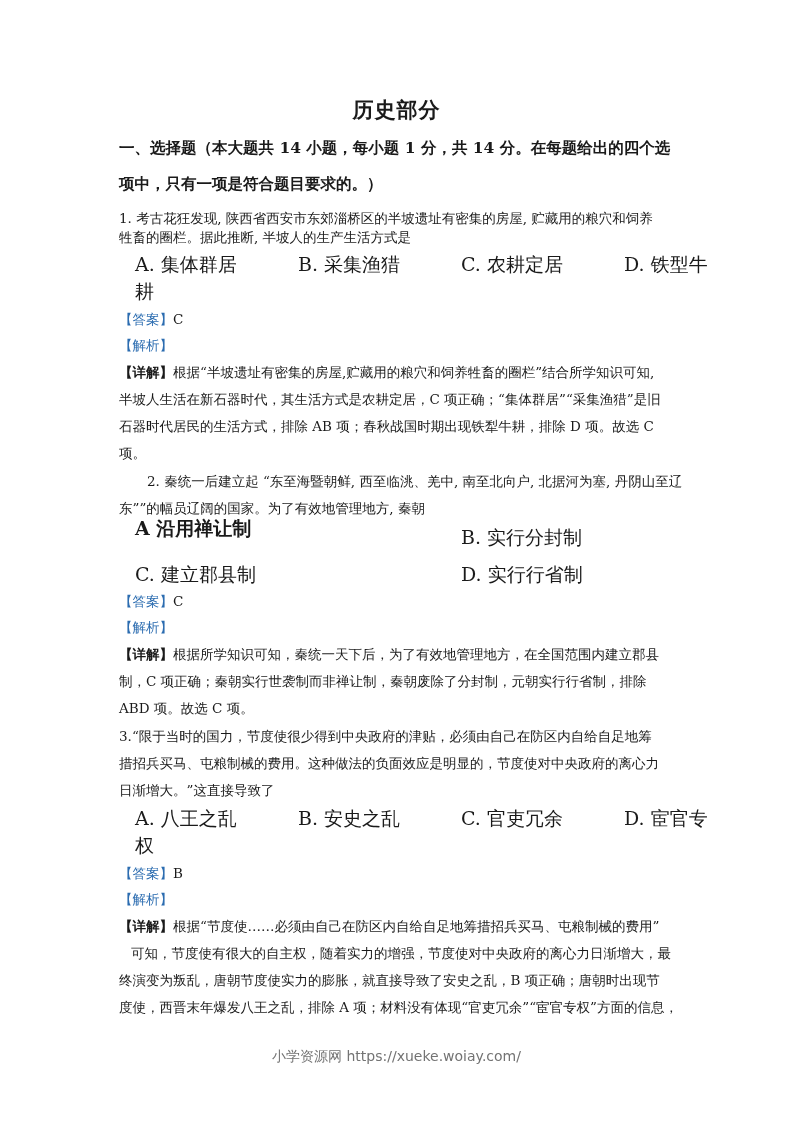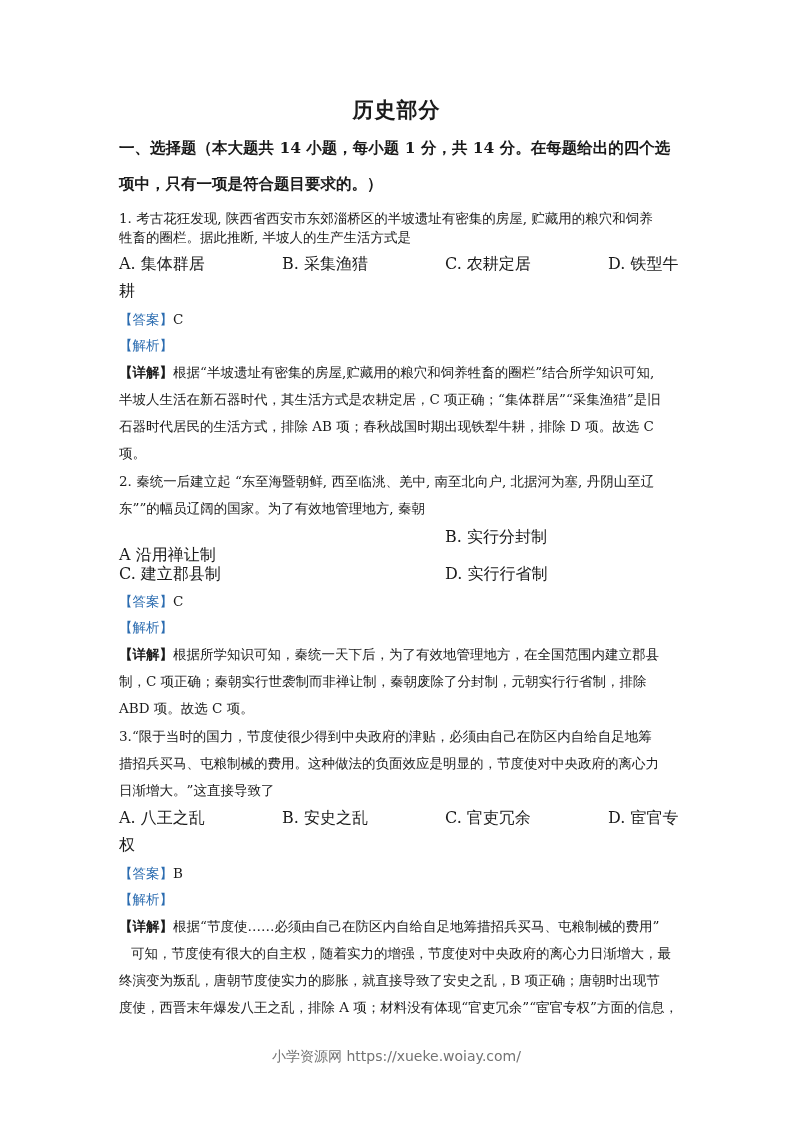--- a/index.html
+++ b/index.html
@@ -3,21 +3,21 @@
 <meta charset="utf-8">
 <style>
   html, body { margin: 0; padding: 0; background: #ffffff; }
   body { width: 793px; height: 1122px; position: relative; overflow: hidden;
          font-family: "DejaVu Serif", "Liberation Serif", serif; color: #1a1a1a; }
   .page { position: absolute; left: 0; top: 0; width: 793px; height: 890px; }
   .title { position: absolute; top: 96px; left: 0; width: 793px; text-align: center;
            font-size: 21px; font-weight: bold; letter-spacing: 1px; }
   .section { position: absolute; left: 119px; width: 560px; font-size: 15.5px; font-weight: bold; line-height: 28px; }
   .line { position: absolute; left: 119px; width: 560px; font-size: 13.5px; line-height: 20px; white-space: nowrap; }
-  .opt { position: absolute; font-size: 16px; line-height: 20px; white-space: nowrap; }
+  .opt { position: absolute; font-size: 19px; line-height: 20px; white-space: nowrap; margin-left: 16px; }
   .tag { color: #2b6cb0; }
   .tag-plain { color: #1a1a1a; }
   .footer { position: absolute; top: 1048px; left: 0; width: 793px; text-align: center;
             font-family: "DejaVu Sans", "Liberation Sans", sans-serif; font-size: 14px; color: #737373; }
 </style>
 </head>
 <body>
 
 <div class="page">
 
@@ -42,23 +42,23 @@
     </div>
     <div class="line" style="top:362px;">
       <span class="tag-plain" style="font-weight:bold;">【详解】</span><span>根据“半坡遗址有密集的房屋,贮藏用的粮穴和饲养牲畜的圈栏”结合所学知识可知,</span>
     </div>
     <div class="line" style="top:389px;">半坡人生活在新石器时代，其生活方式是农耕定居，C 项正确；“集体群居”“采集渔猎”是旧</div>
     <div class="line" style="top:416px;">石器时代居民的生活方式，排除 AB 项；春秋战国时期出现铁犁牛耕，排除 D 项。故选 C</div>
     <div class="line" style="top:443px;">项。</div>
   </div>
 
   <div>
-    <div class="line" style="top:471px;">2. 秦统一后建立起 “东至海暨朝鲜, 西至临洮、羌中, 南至北向户, 北据河为塞, 丹阴山至辽</div>
+    <div class="line" style="top:471px;margin-left:28px;">2. 秦统一后建立起 “东至海暨朝鲜, 西至临洮、羌中, 南至北向户, 北据河为塞, 丹阴山至辽</div>
     <div class="line" style="top:498px;">东””的幅员辽阔的国家。为了有效地管理地方, 秦朝</div>
-    <div class="opt" style="top:545px; left:119px;">A  沿用禅让制</div>
+    <div class="opt" style="top:518px; left:119px;font-weight:bold;">A  沿用禅让制</div>
     <div class="opt" style="top:527px; left:445px;">B. 实行分封制</div>
     <div class="opt" style="top:564px; left:119px;">C. 建立郡县制</div>
     <div class="opt" style="top:564px; left:445px;">D. 实行行省制</div>
     <div class="line" style="top:591px;">
       <span class="tag">【答案】</span><span>C</span>
     </div>
     <div class="line" style="top:617px;">
       <span class="tag">【解析】</span>
     </div>
     <div class="line" style="top:644px;">

